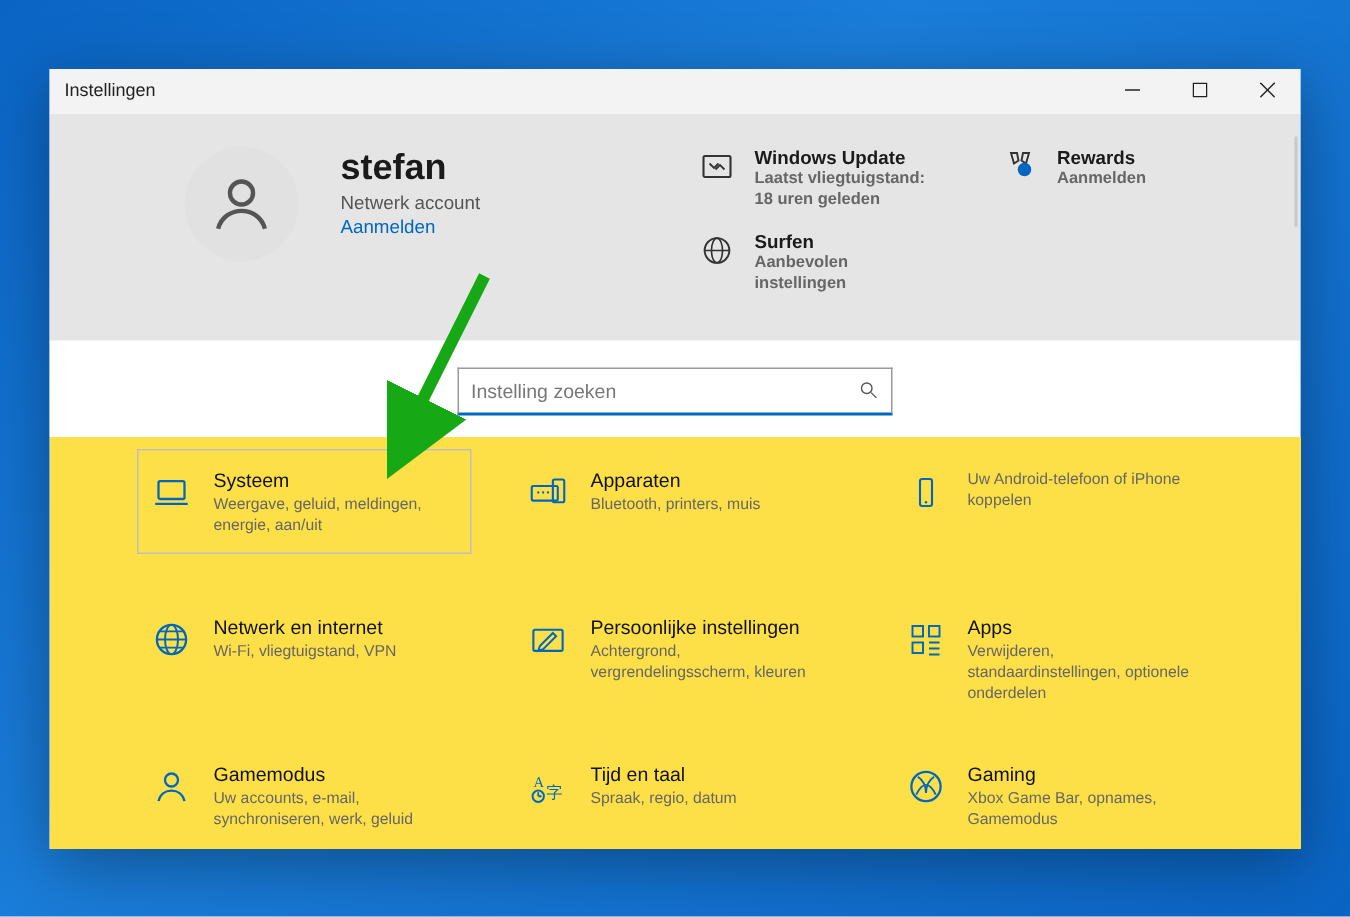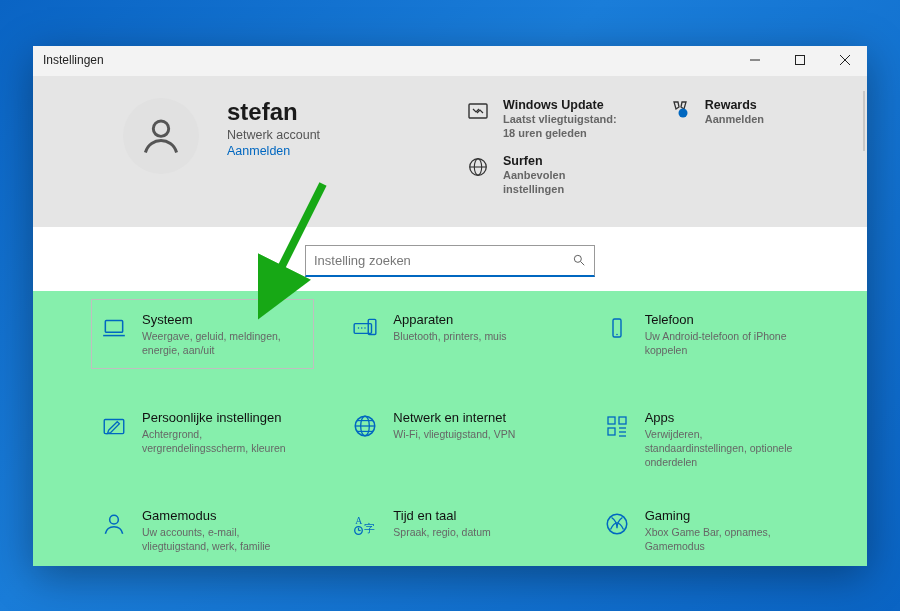--- a/index.html
+++ b/index.html
@@ -83,21 +83,21 @@
 
   
   .grid {
     padding: 8px 50px 10px 58px;
     display: grid;
     grid-template-columns: repeat(3, 1fr);
     column-gap: 2px;
     row-gap: 10px;
     flex:1;
     overflow:auto;
-    background:#86efac;
+    background:#fde047;
     gap:28px;
   }
   .tile {
     display:flex; align-items:flex-start;
     gap: 14px;
     padding: 12px 10px 12px 8px;
     border: 1px solid transparent;
     cursor: pointer;
     min-height: 70px;
     max-width: 225px;
@@ -253,51 +253,50 @@
     </div>
 
     <div class="tile">
       <div class="ticon">
         <svg width="24" height="24" viewBox="0 0 24 24">
             <rect x="8" y="3" width="8" height="18" rx="1.5" fill="none" stroke="#0067c0" stroke-width="1.4"></rect>
             <circle cx="12" cy="18.5" r="0.8" fill="#0067c0"></circle>
           </svg>
       </div>
       <div>
-        <div class="tlabel">Telefoon</div>
         <div class="tdesc">Uw Android-telefoon of iPhone koppelen</div>
-      </div>
-    </div>
-
-    <div class="tile">
-      <div class="ticon">
-        <svg width="26" height="26" viewBox="0 0 24 24">
-            <rect x="3" y="6" width="18" height="13" rx="1" fill="none" stroke="#0067c0" stroke-width="1.3"></rect>
-            <path d="M7 16l8-8 2 2-8 8-3 1 1-3z" fill="none" stroke="#0067c0" stroke-width="1.2"></path>
-          </svg>
-      </div>
-      <div>
-        <div class="tlabel">Persoonlijke instellingen</div>
-        <div class="tdesc">Achtergrond, vergrendelingsscherm, kleuren</div>
       </div>
     </div>
 
     <div class="tile">
       <div class="ticon">
         <svg width="26" height="26" viewBox="0 0 24 24">
             <circle cx="12" cy="12" r="9" fill="none" stroke="#0067c0" stroke-width="1.4"></circle>
             <ellipse cx="12" cy="12" rx="4" ry="9" fill="none" stroke="#0067c0" stroke-width="1.2"></ellipse>
             <line x1="3" y1="12" x2="21" y2="12" stroke="#0067c0" stroke-width="1.2"></line>
             <line x1="4.5" y1="7" x2="19.5" y2="7" stroke="#0067c0" stroke-width="1.1"></line>
             <line x1="4.5" y1="17" x2="19.5" y2="17" stroke="#0067c0" stroke-width="1.1"></line>
           </svg>
       </div>
       <div>
         <div class="tlabel">Netwerk en internet</div>
         <div class="tdesc">Wi-Fi, vliegtuigstand, VPN</div>
+      </div>
+    </div>
+
+    <div class="tile">
+      <div class="ticon">
+        <svg width="26" height="26" viewBox="0 0 24 24">
+            <rect x="3" y="6" width="18" height="13" rx="1" fill="none" stroke="#0067c0" stroke-width="1.3"></rect>
+            <path d="M7 16l8-8 2 2-8 8-3 1 1-3z" fill="none" stroke="#0067c0" stroke-width="1.2"></path>
+          </svg>
+      </div>
+      <div>
+        <div class="tlabel">Persoonlijke instellingen</div>
+        <div class="tdesc">Achtergrond, vergrendelingsscherm, kleuren</div>
       </div>
     </div>
 
     <div class="tile">
       <div class="ticon">
         <svg width="24" height="24" viewBox="0 0 24 24">
             <rect x="3" y="3" width="7" height="7" fill="none" stroke="#0067c0" stroke-width="1.3"></rect>
             <rect x="14" y="3" width="7" height="7" fill="none" stroke="#0067c0" stroke-width="1.3"></rect>
             <rect x="3" y="14" width="7" height="7" fill="none" stroke="#0067c0" stroke-width="1.3"></rect>
             <line x1="14" y1="14" x2="21" y2="14" stroke="#0067c0" stroke-width="1.3"></line>
@@ -313,21 +312,21 @@
 
     <div class="tile">
       <div class="ticon">
         <svg width="26" height="26" viewBox="0 0 24 24">
             <circle cx="12" cy="8" r="4" fill="none" stroke="#0067c0" stroke-width="1.4"></circle>
             <path d="M4 21c1-4.5 4.5-6.5 8-6.5s7 2 8 6.5" fill="none" stroke="#0067c0" stroke-width="1.4"></path>
           </svg>
       </div>
       <div>
         <div class="tlabel">Gamemodus</div>
-        <div class="tdesc">Uw accounts, e-mail, vliegtuigstand, werk, familie</div>
+        <div class="tdesc">Uw accounts, e-mail, synchroniseren, werk, geluid</div>
       </div>
     </div>
 
     <div class="tile">
       <div class="ticon">
         <svg width="26" height="26" viewBox="0 0 24 24">
             <text x="3" y="12" font-size="9" fill="#0067c0" font-family="Segoe UI">A</text>
             <text x="11" y="19" font-size="10" fill="#0067c0" font-family="Segoe UI">字</text>
             <circle cx="6" cy="18" r="3.5" fill="none" stroke="#0067c0" stroke-width="1.2"></circle>
             <line x1="6" y1="18" x2="6" y2="15.5" stroke="#0067c0" stroke-width="1.1"></line>

